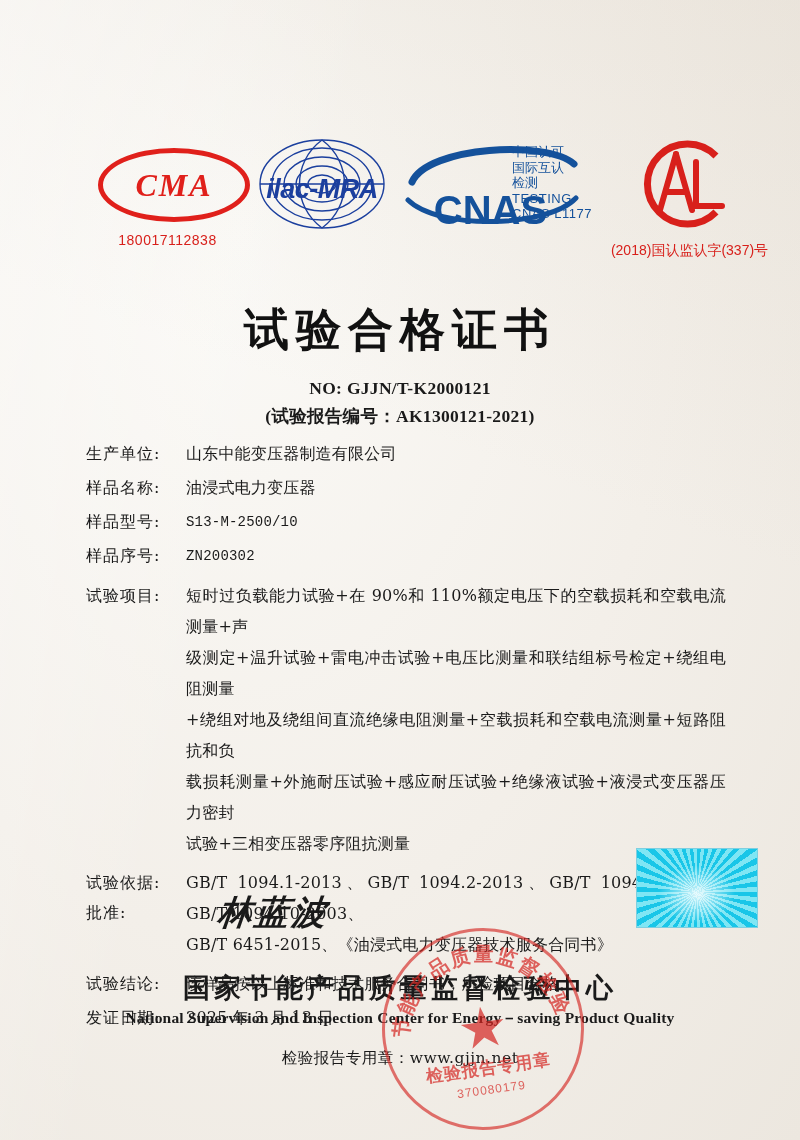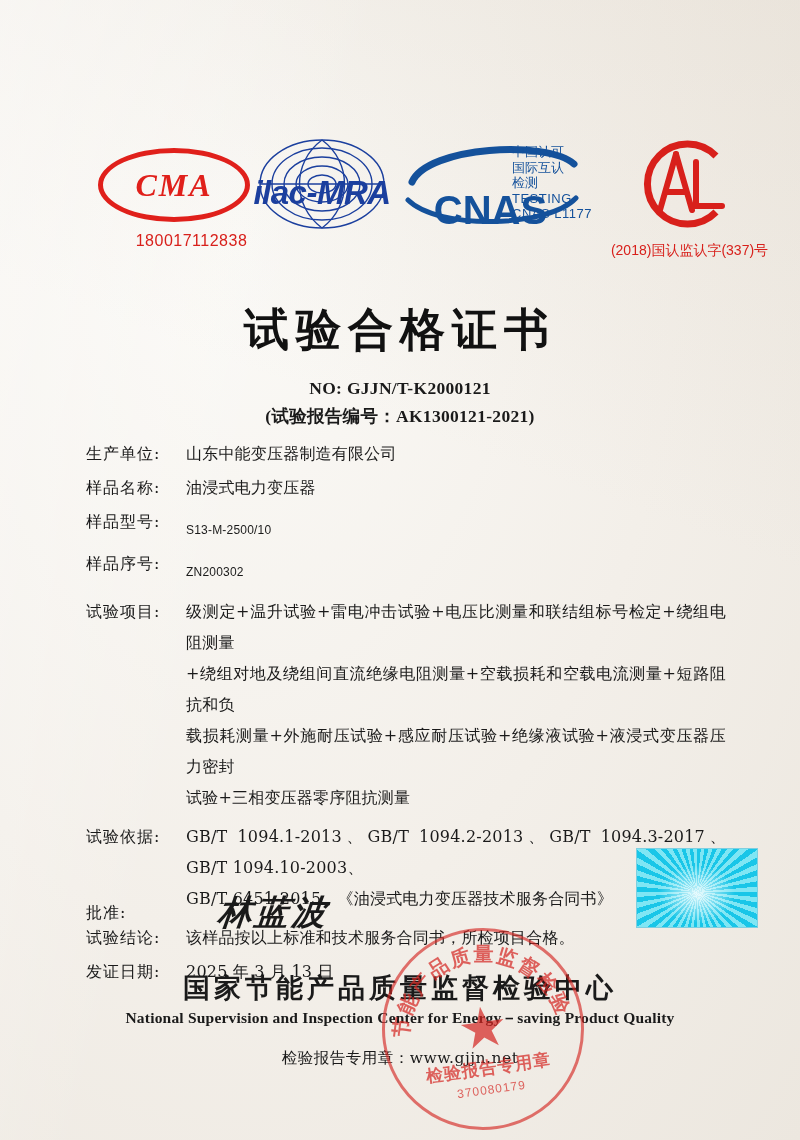--- a/index.html
+++ b/index.html
@@ -61,26 +61,26 @@
     justify-content: center;
     font-family: "Liberation Serif", serif;
     font-weight: bold;
     font-size: 32px;
     letter-spacing: 2px;
     color: #e0201b;
     font-style: italic;
   }
   .cma-num {
     position: absolute;
-    left: 104px;
+    left: 80px;
     top: 104px;
     width: 175px;
     text-align: center;
     color: #d8201b;
-    font-size: 16px;
+    font-size: 14px;
     font-family: "Liberation Sans", sans-serif;
     letter-spacing: 0.5px;
   }
 
   
   .ilac {
     position: absolute;
     left: 252px;
     top: 8px;
     width: 140px;
@@ -89,21 +89,21 @@
   .ilac svg { display:block; }
   .ilac .txt {
     position: absolute;
     left: 0;
     top: 38px;
     width: 140px;
     text-align: center;
     font-family: "Liberation Sans", sans-serif;
     font-weight: bold;
     font-style: italic;
-    font-size: 33px;
+    font-size: 27px;
     color: #1b3f9e;
     letter-spacing: -0.5px;
   }
 
   
   .cnas {
     position: absolute;
     left: 398px;
     top: 10px;
     width: 185px;
@@ -210,21 +210,21 @@
     font-family: "DejaVu Serif", serif;
     font-size: 16px;
   }
   .value {
     flex: 1;
     padding-left: 8px;
     font-family: "DejaVu Serif", serif;
     font-size: 16px;
     letter-spacing: 0.2px;
   }
-  .value.latin { font-family: Liberation Sans, sans-serif; font-size: 12px; margin-top: 8px; }
+  .value.latin { font-family: Liberation Mono, monospace; font-size: 14px; }
   .value.multi { line-height: 31px; text-align: justify; }
   .value.multi div { margin: 0; }
 
   .field-gap { height: 6px; }
 
   
   .approve-row {
     position: absolute;
     top: 890px;
     left: 86px;
@@ -445,20 +445,21 @@
     <div class="row">
       <div class="label">样品序号:</div>
       <div class="value latin">ZN200302</div>
     </div>
 
     <div class="field-gap"></div>
 
     <div class="row">
       <div class="label">试验项目:</div>
       <div class="value multi">
+        <div>短时过负载能力试验+在 90%和 110%额定电压下的空载损耗和空载电流测量+声</div>
         <div>级测定+温升试验+雷电冲击试验+电压比测量和联结组标号检定+绕组电阻测量</div>
         <div>+绕组对地及绕组间直流绝缘电阻测量+空载损耗和空载电流测量+短路阻抗和负</div>
         <div>载损耗测量+外施耐压试验+感应耐压试验+绝缘液试验+液浸式变压器压力密封</div>
         <div>试验+三相变压器零序阻抗测量</div>
       </div>
     </div>
 
     <div class="field-gap"></div>
 
     <div class="row">

